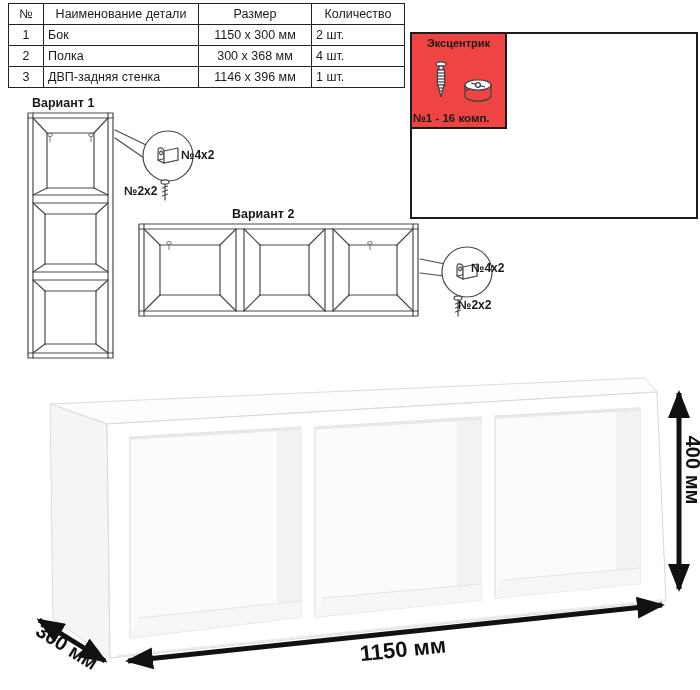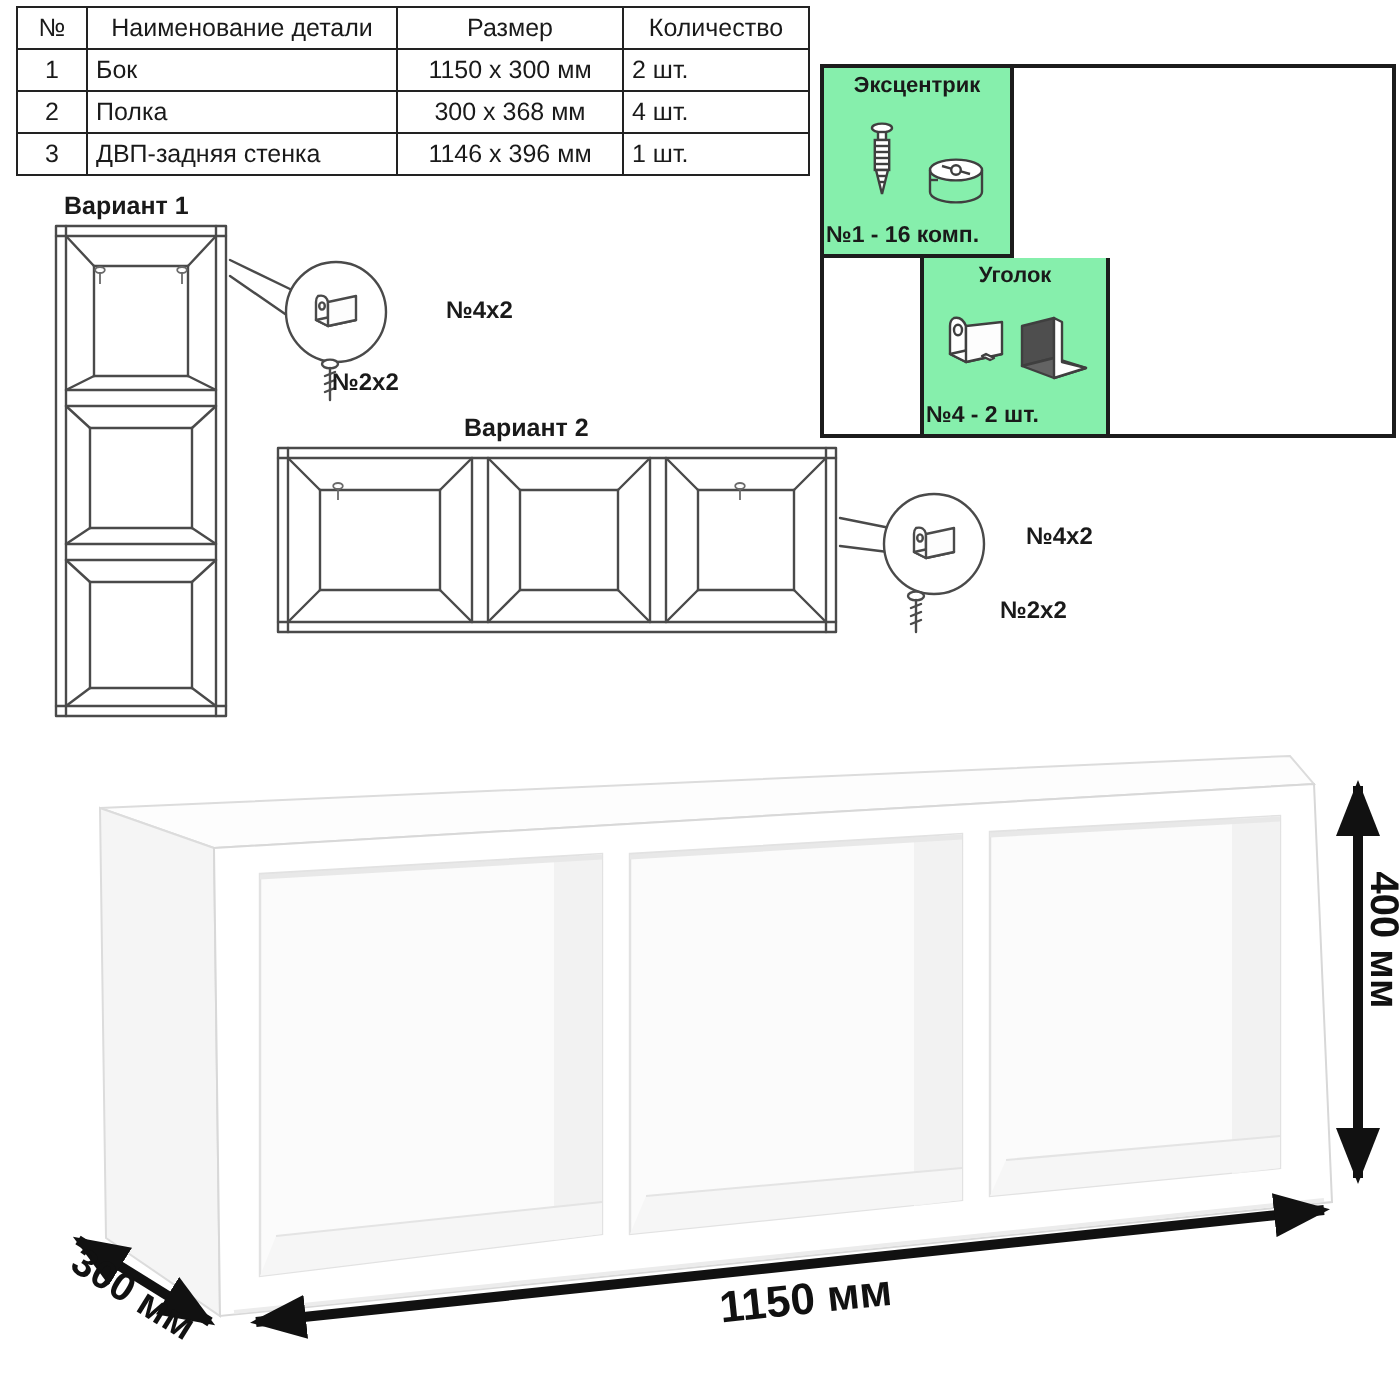--- a/index.html
+++ b/index.html
@@ -10,34 +10,34 @@
   .parts td,.parts th{border:1.6px solid #222;font-size:12.5px;font-weight:normal;
         padding:1px 4px;height:18px;white-space:nowrap;overflow:hidden;}
   .col-num{width:26px;text-align:center;}
   .col-name{width:146px;text-align:left;}
   .col-size{width:104px;text-align:center;}
   .col-qty{width:84px;text-align:left;}
   .parts thead th{text-align:center;}
   
   .hwbox{position:absolute;left:410px;top:32px;width:288px;height:187px;
          border:2px solid #1c1c1c;box-sizing:border-box;background:#fff;}
-  .hwcell{position:absolute;box-sizing:border-box;background:#86efac;}
+  .hwcell{position:absolute;box-sizing:border-box;background:#ef4444;}
   .hwcell .hw-title{margin-top:3px;text-align:center;font-weight:bold;font-size:11px;line-height:12.5px;}
   .hwcell .hw-label{position:absolute;left:1px;bottom:3px;width:100%;text-align:left;
          font-weight:bold;font-size:11.5px;}
   .hwcell .hw-ic{position:absolute;left:0;top:26px;width:100%;text-align:center;}
   .c1{left:0;top:0;width:95px;height:95px;border-right:2px solid #1c1c1c;border-bottom:2px solid #1c1c1c;}
   .c2{left:95px;top:0;width:94px;height:95px;border-right:2px solid #1c1c1c;border-bottom:2px solid #1c1c1c;}
   .c3{left:189px;top:0;width:95px;height:95px;border-bottom:2px solid #1c1c1c;}
   .c4{left:48px;top:95px;width:95px;height:88px;border-right:2px solid #1c1c1c;border-left:2px solid #1c1c1c;}
   .c5{left:143px;top:95px;width:90px;height:88px;border-right:2px solid #1c1c1c;}
   
   .lbl{position:absolute;font-weight:bold;white-space:nowrap;}
   .vtitle{font-size:12.5px;}
-  .ctag{font-size:12px;margin-left:42px;}
+  .ctag{font-size:12px;}
   svg{position:absolute;overflow:visible;}
   svg text{font-family:"Liberation Sans",sans-serif;fill:#111;}
   .ln{stroke:#4a4a4a;stroke-width:1.2;fill:none;stroke-linejoin:round;stroke-linecap:round;}
   .thin{stroke:#6a6a6a;stroke-width:0.9;fill:none;}
 </style>
 </head>
 <body>
 
 <div class="sheet">
 
@@ -97,38 +97,20 @@
               <line x1="65" y1="25.6" x2="70" y2="27"></line>
             <line x1="50" y1="30" x2="54" y2="30"></line>
           </g>
         </svg>
       </div>
       <div class="hw-label">№1 - 16 комп.</div>
     </div>
 
 
 
-    <div class="hwcell c4">
-      <div class="hw-title">Уголок</div>
-      <div class="hw-ic" style="top:22px;">
-        <svg width="90" height="44" viewBox="0 0 90 44" style="position:static;">
-          <g stroke="#3f3f3f" stroke-width="1.2" stroke-linejoin="round">
-            <path d="M14,8 Q12,9 12,12 L12,26 L20,30 L20,12 Q18,7 14,8 Z" fill="#fff"></path>
-            <path d="M12,26 L20,30 L38,26 L30,22 Z" fill="#fff"></path>
-            <path d="M20,12 L20,30 L38,26 L38,10 Z" fill="#fdfdfd"></path>
-            <ellipse cx="16" cy="14" rx="2" ry="2.6" fill="#fff"></ellipse>
-            <path d="M28,27 l4,2 l2,-1 l-4,-2 Z" fill="#fff"></path>
-            <path d="M48,12 L64,8 L64,28 L48,32 Z" fill="#4e4e4e"></path>
-            <path d="M48,32 L64,28 L80,33 L64,38 Z" fill="#636363"></path>
-            <path d="M64,8 L68,10 L68,30 L80,33 L64,38 L64,28 Z" fill="#fff"></path>
-          </g>
-        </svg>
-      </div>
-      <div class="hw-label">№4 - 2 шт.</div>
-    </div>
 
   </div>
 
   <div class="lbl vtitle" style="left:32px;top:96px;">Вариант 1</div>
   <svg style="left:18px;top:92px;" width="215" height="278" viewBox="0 0 215 278">
     <g class="ln">
       <rect x="10" y="21" width="85" height="245"></rect>
       <line x1="15" y1="21" x2="15" y2="266"></line>
         <line x1="90" y1="21" x2="90" y2="266"></line>
       <line x1="10" y1="26" x2="95" y2="26"></line>

